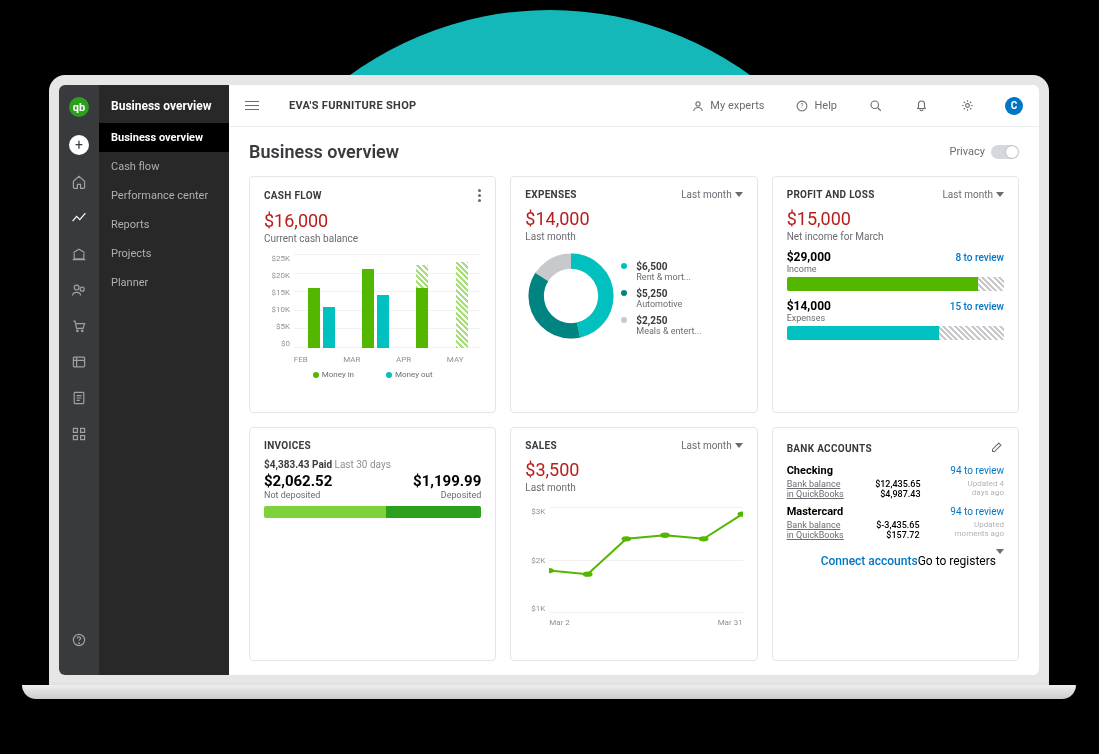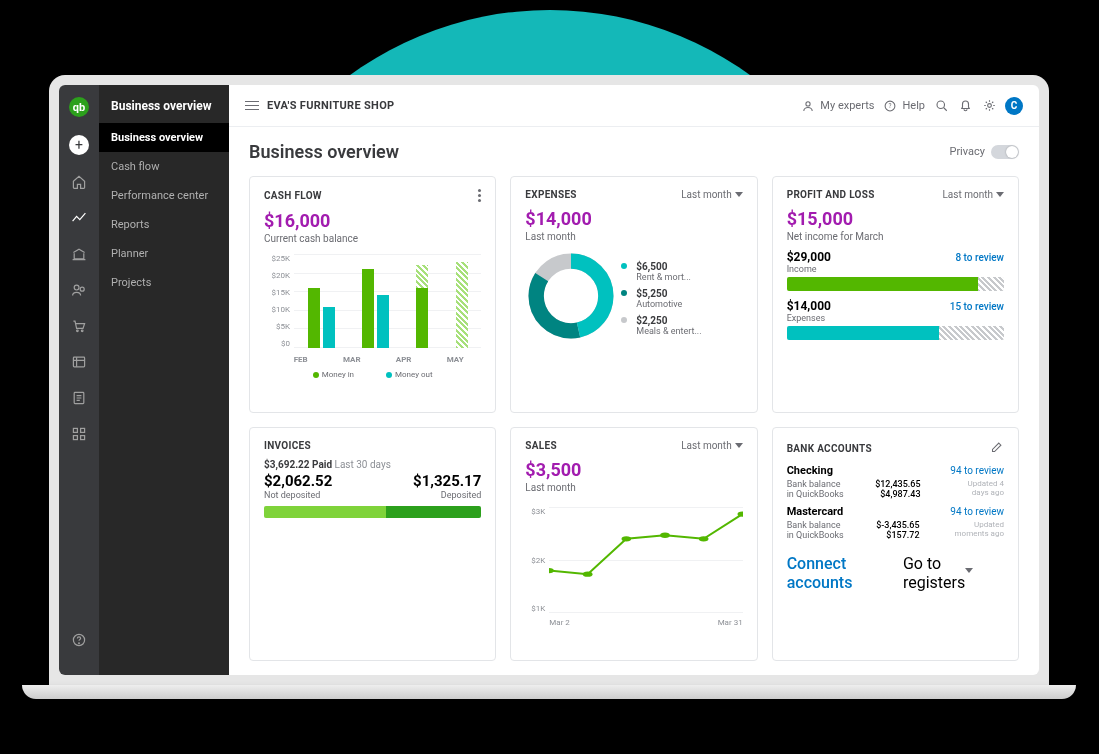--- a/index.html
+++ b/index.html
@@ -16,21 +16,21 @@
   .rail .ic svg{stroke:#a0a0a0;fill:none;stroke-width:1.5;}
   .rail .ic.active svg{stroke:#fff;}
   .rail .spacer{flex:1;}
 
   .sidenav { width:130px; background:#282828; color:#b0b0b0; font-size:11px; }
   .sidenav .hd { color:#fff; font-weight:bold; padding:14px 12px 10px; font-size:12px; }
   .sidenav .item { padding:8px 12px; cursor:pointer; }
   .sidenav .item.sel { background:#000; color:#fff; font-weight:bold; }
 
   .main { flex:1; display:flex; flex-direction:column; overflow:hidden; }
-  .topbar { height:42px; display:flex; align-items:center; padding:0 16px; border-bottom:1px solid #eceef1; gap:8px; color:#393a3d; }
+  .topbar { height:42px; display:flex; align-items:center; padding:0 16px; border-bottom:1px solid #eceef1; gap:30px; color:#393a3d; }
   .ham span{display:block;width:14px;height:1.5px;background:#6b6c72;margin:2.5px 0;}
   .co { font-size:11px; font-weight:bold; letter-spacing:.3px; }
   .tb-sp{flex:1;}
   .tb-link{font-size:11px;color:#6b6c72;display:flex;align-items:center;gap:4px;}
   .tb-ic{width:16px;height:16px;display:flex;align-items:center;justify-content:center;}
   .tb-ic svg{stroke:#6b6c72;fill:none;stroke-width:1.5;}
   .avatar{width:18px;height:18px;border-radius:50%;background:#0077c5;color:#fff;font-size:10px;font-weight:bold;display:flex;align-items:center;justify-content:center;}
 
   .pagehdr { display:flex; align-items:center; padding:14px 20px 8px; }
   .pagehdr h1{font-size:18px;font-weight:600;color:#393a3d;}
@@ -39,34 +39,34 @@
   .toggle::after{content:"";position:absolute;width:12px;height:12px;border-radius:50%;background:#fff;top:1px;right:1px;box-shadow:0 0 2px rgba(0,0,0,.3);}
 
   .grid { flex:1; padding:6px 20px 14px; display:grid; grid-template-columns:repeat(3,1fr); grid-auto-rows:auto; gap:14px; overflow:auto; }
   .card { border:1px solid #e3e5e8; border-radius:4px; padding:12px 14px; background:#fff; }
   .card-hd { display:flex; align-items:center; margin-bottom:8px; }
   .card-hd .title { font-size:10px; font-weight:bold; letter-spacing:.3px; color:#393a3d; }
   .card-hd .range { margin-left:auto; font-size:10px; color:#6b6c72; display:flex; align-items:center; gap:3px; }
   .tri{width:0;height:0;border-left:4px solid transparent;border-right:4px solid transparent;border-top:5px solid #6b6c72;}
   .kebab{margin-left:auto;display:flex;flex-direction:column;gap:2px;}
   .kebab span{width:3px;height:3px;border-radius:50%;background:#6b6c72;}
-  .big{font-size:18px;font-weight:bold;color:#a21caf;}
+  .big{font-size:18px;font-weight:normal;color:#b91c1c;}
   .sub{font-size:10px;color:#6b6c72;margin-top:2px;}
 
   
   .cf-chart{position:relative;height:110px;margin-top:10px;padding-left:30px;}
   .yticks{position:absolute;left:0;top:0;bottom:16px;width:26px;display:flex;flex-direction:column;justify-content:space-between;font-size:8px;color:#8d9096;text-align:right;}
   .grds{position:absolute;left:30px;right:0;top:0;bottom:16px;display:flex;flex-direction:column;justify-content:space-between;}
   .grds div{border-top:1px solid #f0f1f3;height:0;}
   .bars{position:absolute;left:30px;right:0;bottom:16px;top:0;display:flex;justify-content:space-around;align-items:flex-end;}
   .bgroup{display:flex;gap:3px;align-items:flex-end;}
   .bar{width:12px;}
   .bar.in{background:#53b700;}
   .bar.out{background:#00c1bf;}
-  .xl{position:absolute;left:12px;right:0;bottom:0;display:flex;justify-content:space-around;font-size:8px;color:#8d9096;font-weight:bold;}
+  .xl{position:absolute;left:12px;right:0;bottom:0;display:flex;justify-content:space-around;font-size:8px;color:#8d9096;}
   .legend{display:flex;gap:32px;justify-content:center;margin-top:6px;font-size:8px;color:#6b6c72;}
   .dot{width:6px;height:6px;border-radius:50%;display:inline-block;margin-right:3px;vertical-align:middle;}
 
   
   .exp-body{display:flex;align-items:flex-end;gap:4px;margin-top:8px;}
   .donut{width:92px;height:92px;}
   .exp-list{font-size:10px;color:#393a3d;}
   .exp-list .row{display:flex;gap:6px;margin-bottom:6px;}
   .exp-list .lbl{color:#6b6c72;font-size:9px;}
 
@@ -101,24 +101,24 @@
   .sales-chart .gl div{border-top:1px solid #f0f1f3;}
   .sales-chart svg{position:absolute;left:24px;right:0;top:0;bottom:14px;width:calc(100% - 24px);height:calc(100% - 14px);}
   .sales-chart .xlb{position:absolute;left:24px;right:0;bottom:0;display:flex;justify-content:space-between;font-size:8px;color:#8d9096;}
 
   
   .bank-row{margin-top:6px;}
   .bank-top{display:flex;justify-content:space-between;align-items:baseline;}
   .bank-name{font-size:11px;font-weight:bold;}
   .bank-rev{font-size:10px;color:#0077c5;}
   .bank-tbl{display:flex;justify-content:space-between;font-size:9px;margin-top:2px;}
-  .bank-tbl .l{color:#6b6c72;}
+  .bank-tbl .l{color:#6b6c72;text-decoration:underline;}
   .bank-tbl .a{text-align:right;font-weight:500;}
   .bank-tbl .u{color:#b0b3b8;font-size:8px;text-align:right;width:52px;}
-  .bank-foot{display:flex;justify-content:flex-end;align-items:center;margin-top:14px;font-size:16px;}
+  .bank-foot{display:flex;justify-content:flex-end;align-items:center;margin-top:14px;font-size:12px;}
   .bank-foot .link{color:#0077c5;font-weight:500;}
 </style>
 </head>
 <body>
 
 <div class="bg-circle"></div>
 <div class="laptop">
 <div class="screen">
 
 <div class="rail">
@@ -184,22 +184,22 @@
   <div style="height:8px"></div>
 </div>
 
 <div class="sidenav">
   <div class="hd">Business overview</div>
   <div id="sidenav-items">
           <div class="item sel">Business overview</div>
           <div class="item">Cash flow</div>
           <div class="item">Performance center</div>
           <div class="item">Reports</div>
+          <div class="item">Projects</div>
           <div class="item">Planner</div>
-          <div class="item">Projects</div>
         </div>
 </div>
 
 <div class="main">
   <div class="topbar">
     <div class="ham">
             <span></span>
             <span></span>
             <span></span>
           </div>
@@ -388,28 +388,28 @@
                 </div>
               </div>
             </div>
     </div>
 
     <div class="card">
       <div class="card-hd">
               <span class="title">INVOICES</span>
             </div>
       <div class="inv-sec">
-        <div class="inv-line"><b>$3,692.22 Paid</b> <span class="muted">Last 30 days</span></div>
+        <div class="inv-line"><b>$4,383.43 Paid</b> <span class="muted">Last 30 days</span></div>
         <div class="inv-split">
           <div class="col">
                   <div class="inv-big">$2,062.52</div>
                   <div class="inv-sub">Not deposited</div>
                 </div>
           <div class="col" style="text-align:right">
-                  <div class="inv-big">$1,325.17</div>
+                  <div class="inv-big">$1,199.99</div>
                   <div class="inv-sub">Deposited</div>
                 </div>
         </div>
         <div class="inv-bar">
                 <div class="g1" style="width:56%"></div>
                 <div class="g2" style="width:44%"></div>
               </div>
       </div>
     </div>
 

